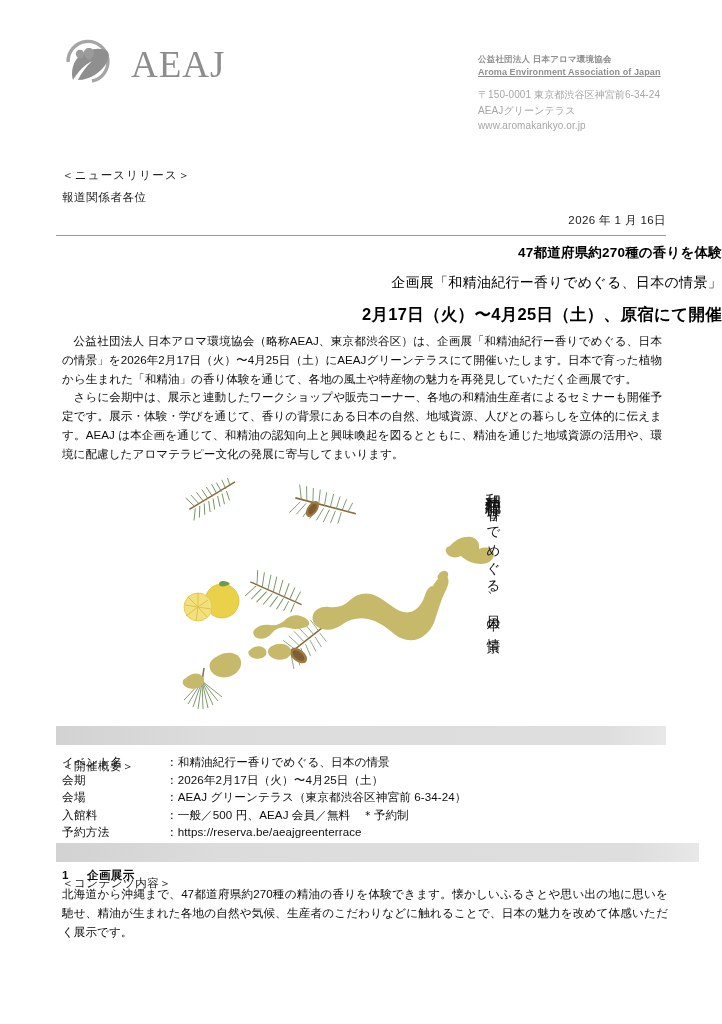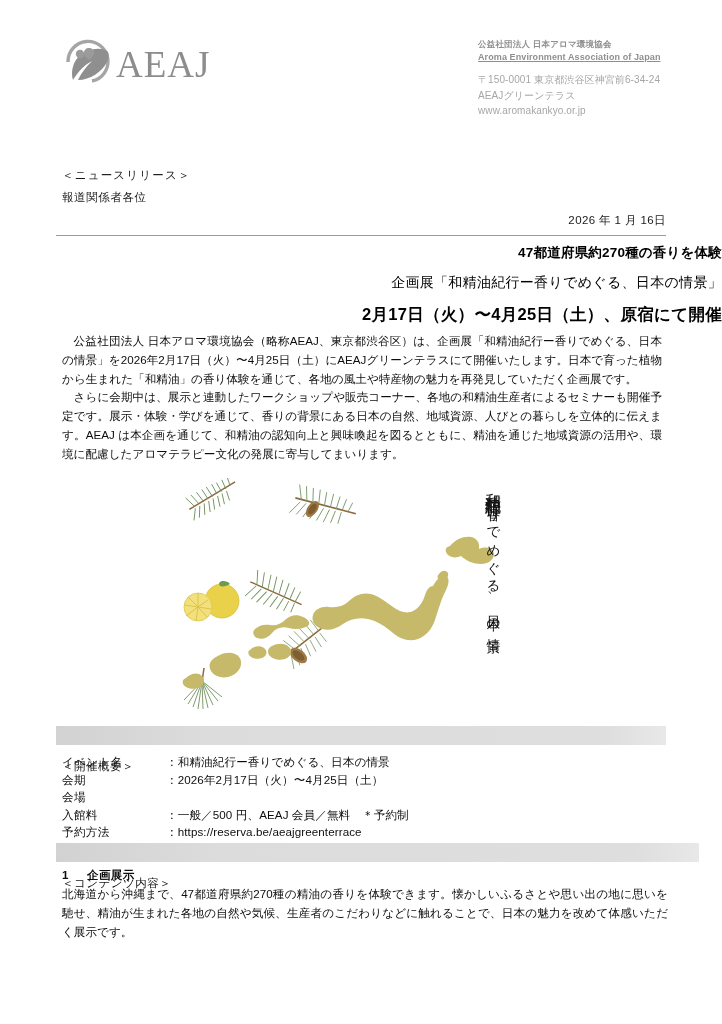--- a/index.html
+++ b/index.html
@@ -26,35 +26,35 @@
     left: 0;
     width: 722px;
     height: 80px;
   }
   .logo {
     position: absolute;
     left: 62px;
     top: 8px;
     display: flex;
     align-items: center;
-    gap: 2px;
+    gap: 17px;
   }
   .logo-mark { display: block; }
   .logo-word {
     font-family: "Liberation Serif", "DejaVu Serif", serif;
     font-size: 37px;
     letter-spacing: 1px;
     color: #8d8d8d;
     line-height: 1;
     font-weight: 400;
   }
   .contact {
     position: absolute;
     left: 478px;
-    top: 8px;
+    top: 23px;
     color: #9a9a9a;
     line-height: 1.55;
   }
   .contact .jp-name {
     font-size: 8.5px;
     font-weight: bold;
     color: #8f8f8f;
     letter-spacing: 0.2px;
   }
   .contact .en-name {
@@ -443,20 +443,21 @@
     <div class="details-row">
       <div class="details-label">イベント名</div>
       <div class="details-value">：和精油紀行ー香りでめぐる、日本の情景</div>
     </div>
     <div class="details-row">
       <div class="details-label">会期</div>
       <div class="details-value">：2026年2月17日（火）〜4月25日（土）</div>
     </div>
     <div class="details-row">
       <div class="details-label">会場</div>
+      <div class="details-value">：AEAJ グリーンテラス（東京都渋谷区神宮前 6-34-24）</div>
     </div>
     <div class="details-row">
       <div class="details-label">入館料</div>
       <div class="details-value">：一般／500 円、AEAJ 会員／無料　＊予約制</div>
     </div>
     <div class="details-row">
       <div class="details-label">予約方法</div>
       <div class="details-value">：https://reserva.be/aeajgreenterrace</div>
     </div>
   </div>

